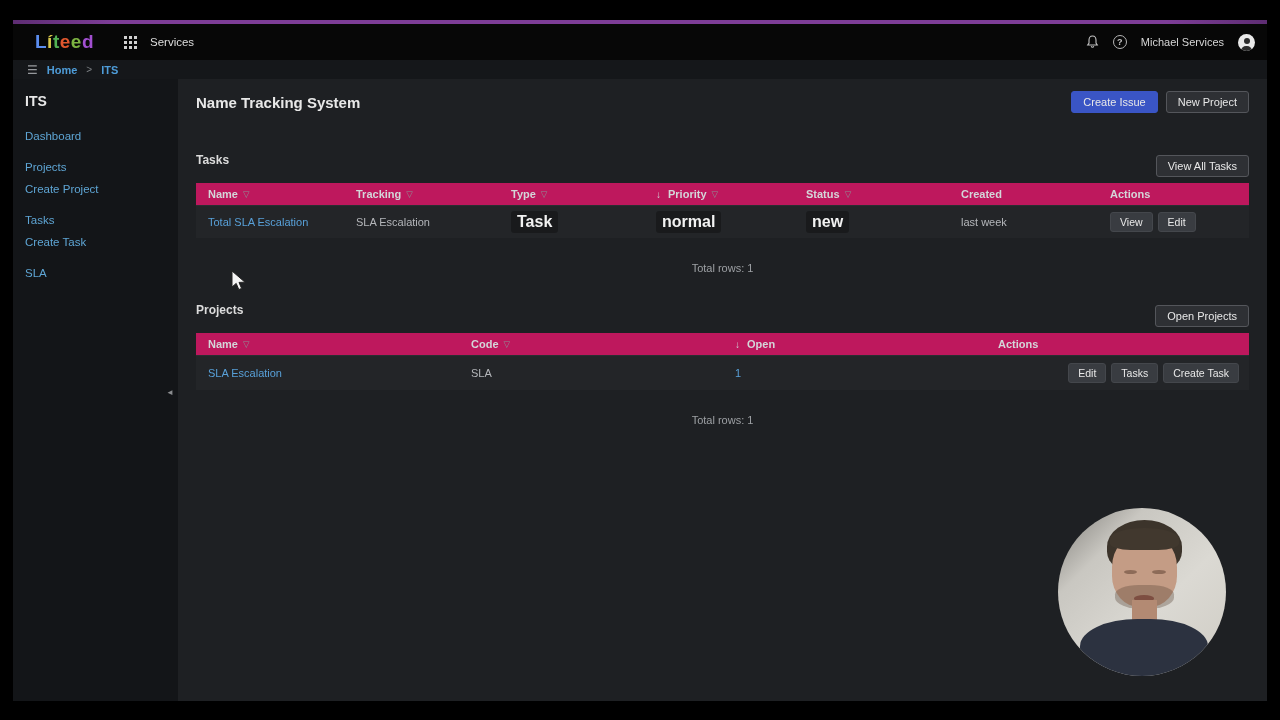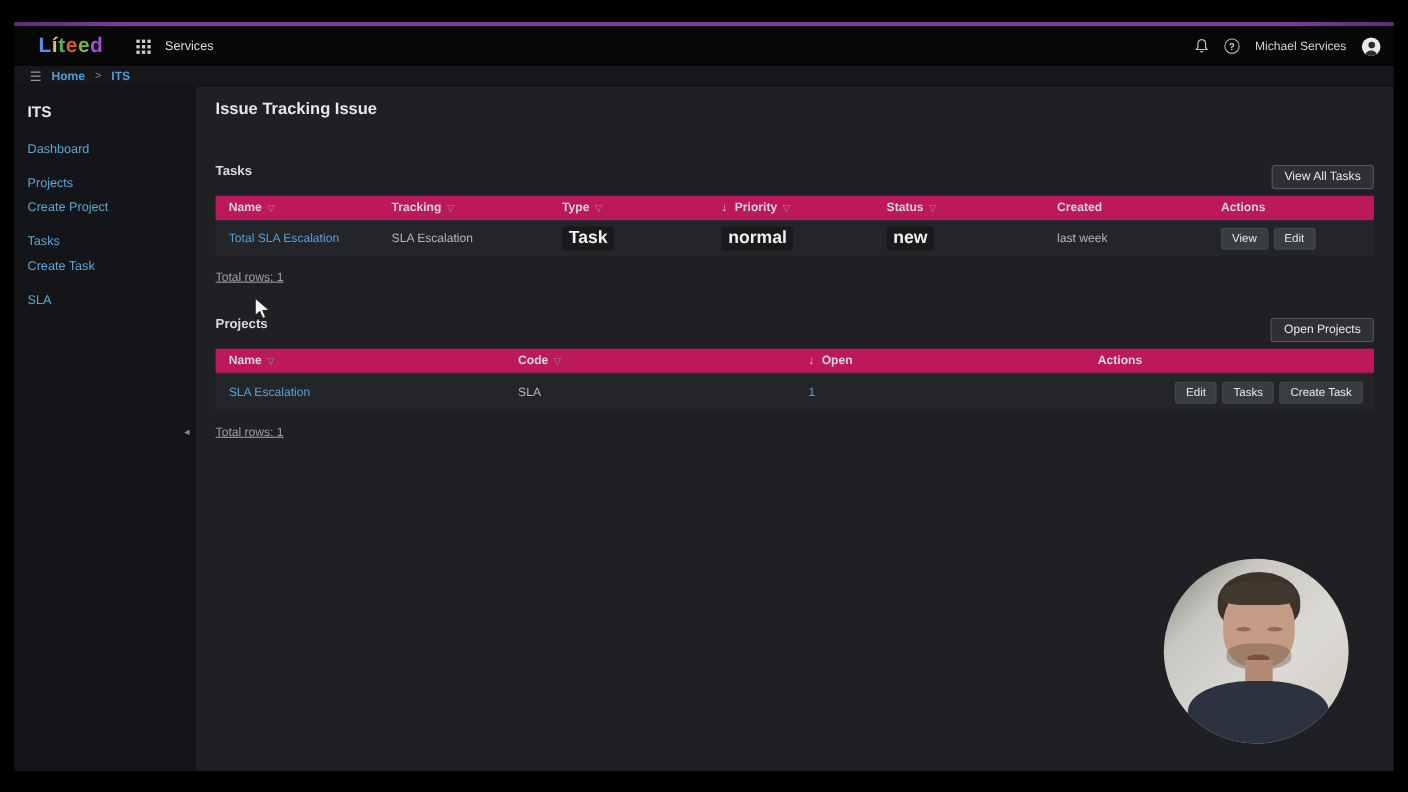--- a/index.html
+++ b/index.html
@@ -64,21 +64,21 @@
   .trow { display:grid; background:#232528; align-items:center; border-top:1px solid #2b2d31; }
   .tasks-grid { grid-template-columns:148px 155px 145px 150px 155px 149px 1fr; }
   .projects-grid { grid-template-columns:263px 264px 263px 1fr; }
   .trow.tasks-grid { height:33px; } .trow.projects-grid { height:35px; }
   .td { font-size:11px; color:#b4b6ba; padding-left:12px; }
   .td-link { color:#58a0d8; cursor:pointer; }
   .pill { display:inline-block; font-size:16px; font-weight:bold; color:#f2f2f2;
     background:rgba(0,0,0,0.28); padding:2px 6px; border-radius:3px; }
   .td-actions { display:flex; gap:5px; padding-left:12px; }
   .td-actions.right { justify-content:flex-end; padding-right:10px; }
-  .total-row { text-align:left; font-size:11px; color:#9da0a4; margin-top:13px;text-decoration:underline; }
+  .total-row { text-align:center; font-size:11px; color:#9da0a4; margin-top:24px; }
 
   .collapse-arrow { position:absolute; left:166px; top:388px; font-size:8px; color:#8b8d90; cursor:pointer; }
 
   
   .webcam { position:absolute; left:1058px; top:508px; width:168px; height:168px; border-radius:50%;
     overflow:hidden; background:linear-gradient(135deg,#7e7c77 0%,#c9c7c1 26%,#dbd9d3 60%,#cfccc4 100%); }
   .webcam .hair { position:absolute; left:29%; top:7%; width:45%; height:32%;
     background:#3c342b; border-radius:50% 50% 42% 42%; }
   .webcam .face { position:absolute; left:32%; top:15%; width:39%; height:44%;
     background:#c49c85; border-radius:46% 46% 42% 42%; }
@@ -148,21 +148,25 @@
         <div class="sb-item mt-md">Projects</div>
         <div class="sb-item mt-sm">Create Project</div>
         <div class="sb-item mt-md">Tasks</div>
         <div class="sb-item mt-sm">Create Task</div>
         <div class="sb-item mt-md">SLA</div>
       </aside>
 
       <main class="main">
 
         <div class="page-header">
-          <h1 class="page-title">Issue Tracking Issue</h1>
+          <h1 class="page-title">Name Tracking System</h1>
+          <div class="header-buttons">
+            <button class="btn btn-primary">Create Issue</button>
+            <button class="btn btn-ghost">New Project</button>
+          </div>
         </div>
 
         <div class="section-header">
           <span class="section-title">Tasks</span>
           <button class="btn btn-ghost">View All Tasks</button>
         </div>
 
         <div class="table">
           <div class="thead tasks-grid">
             <div class="th funnel">

